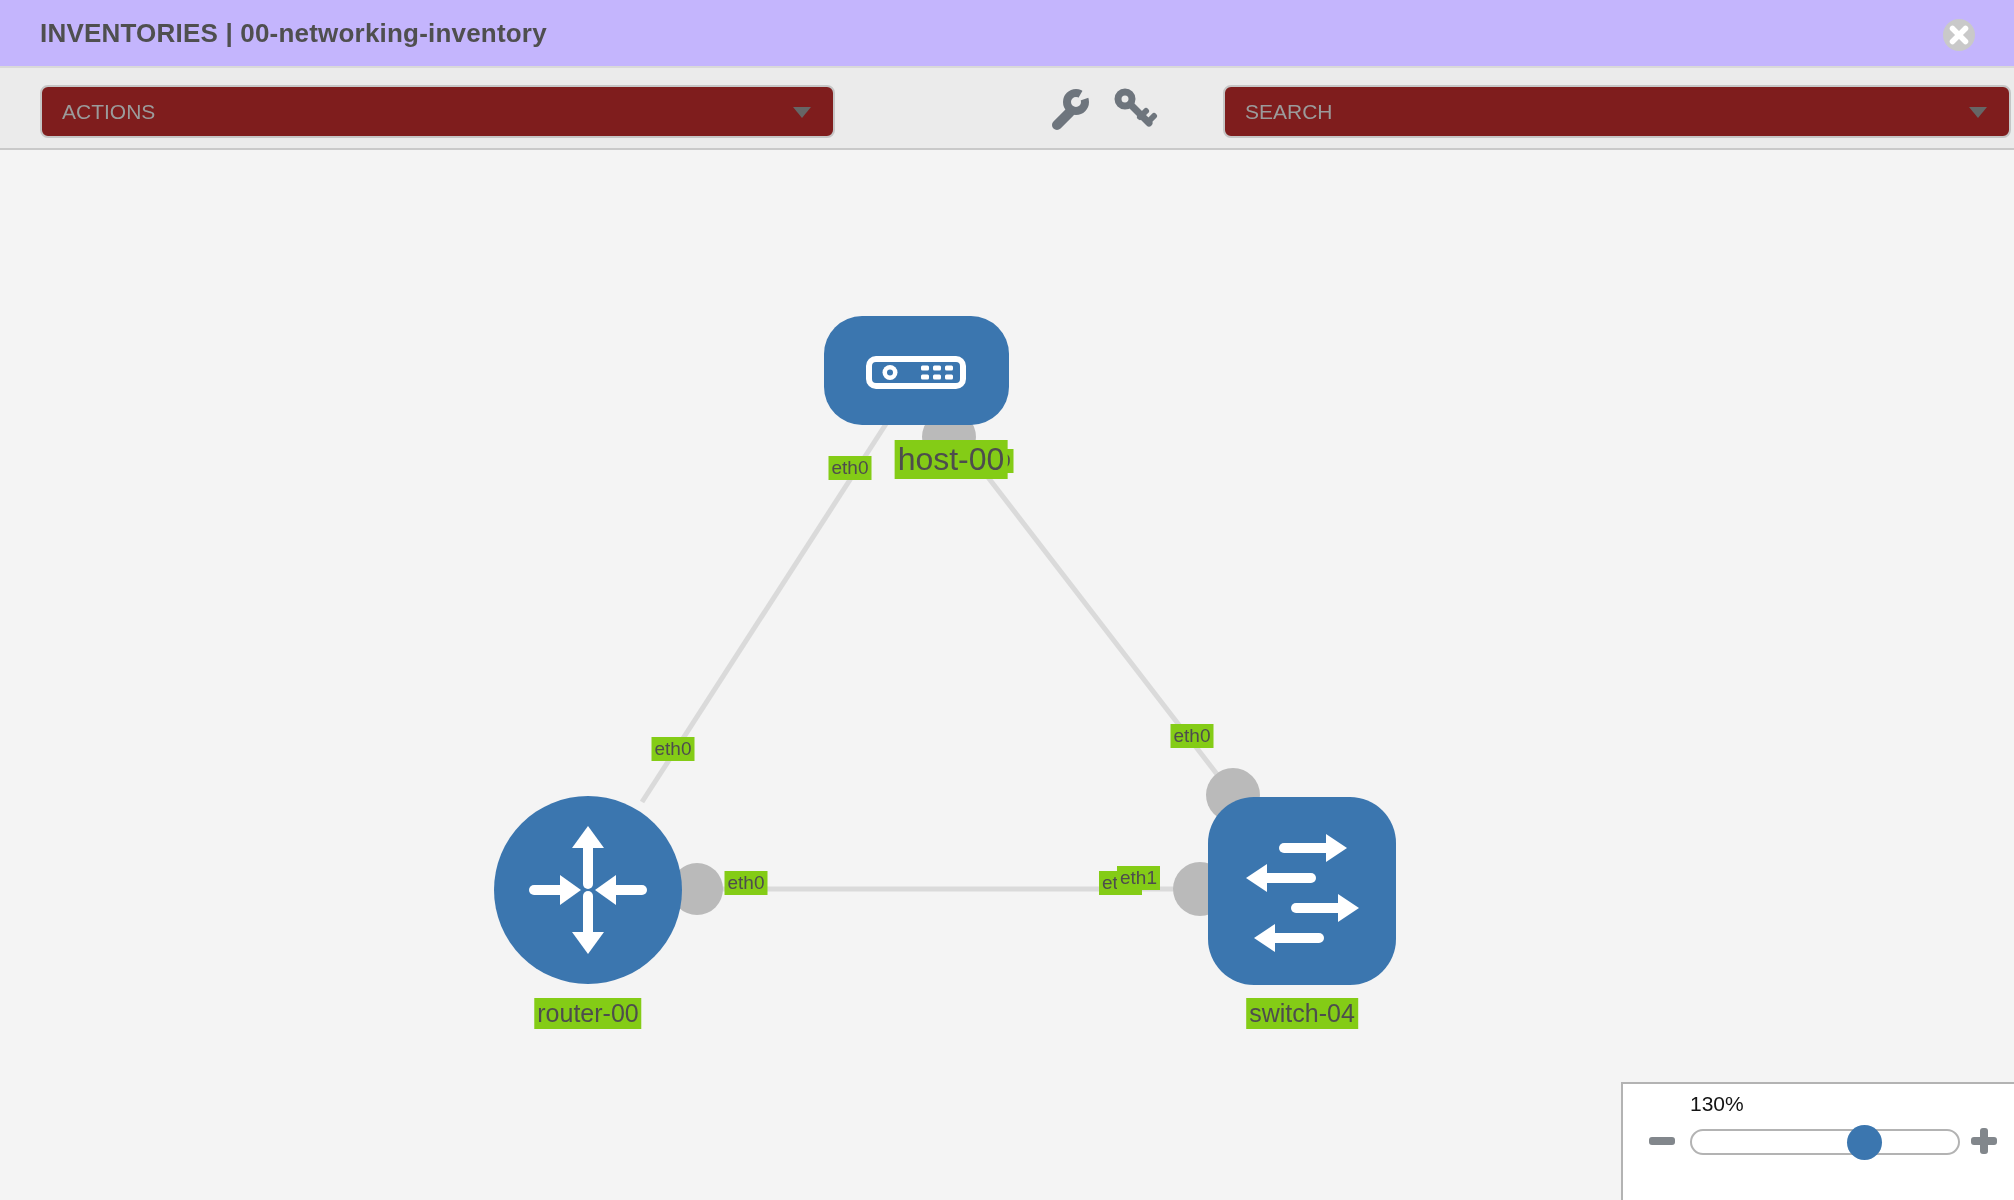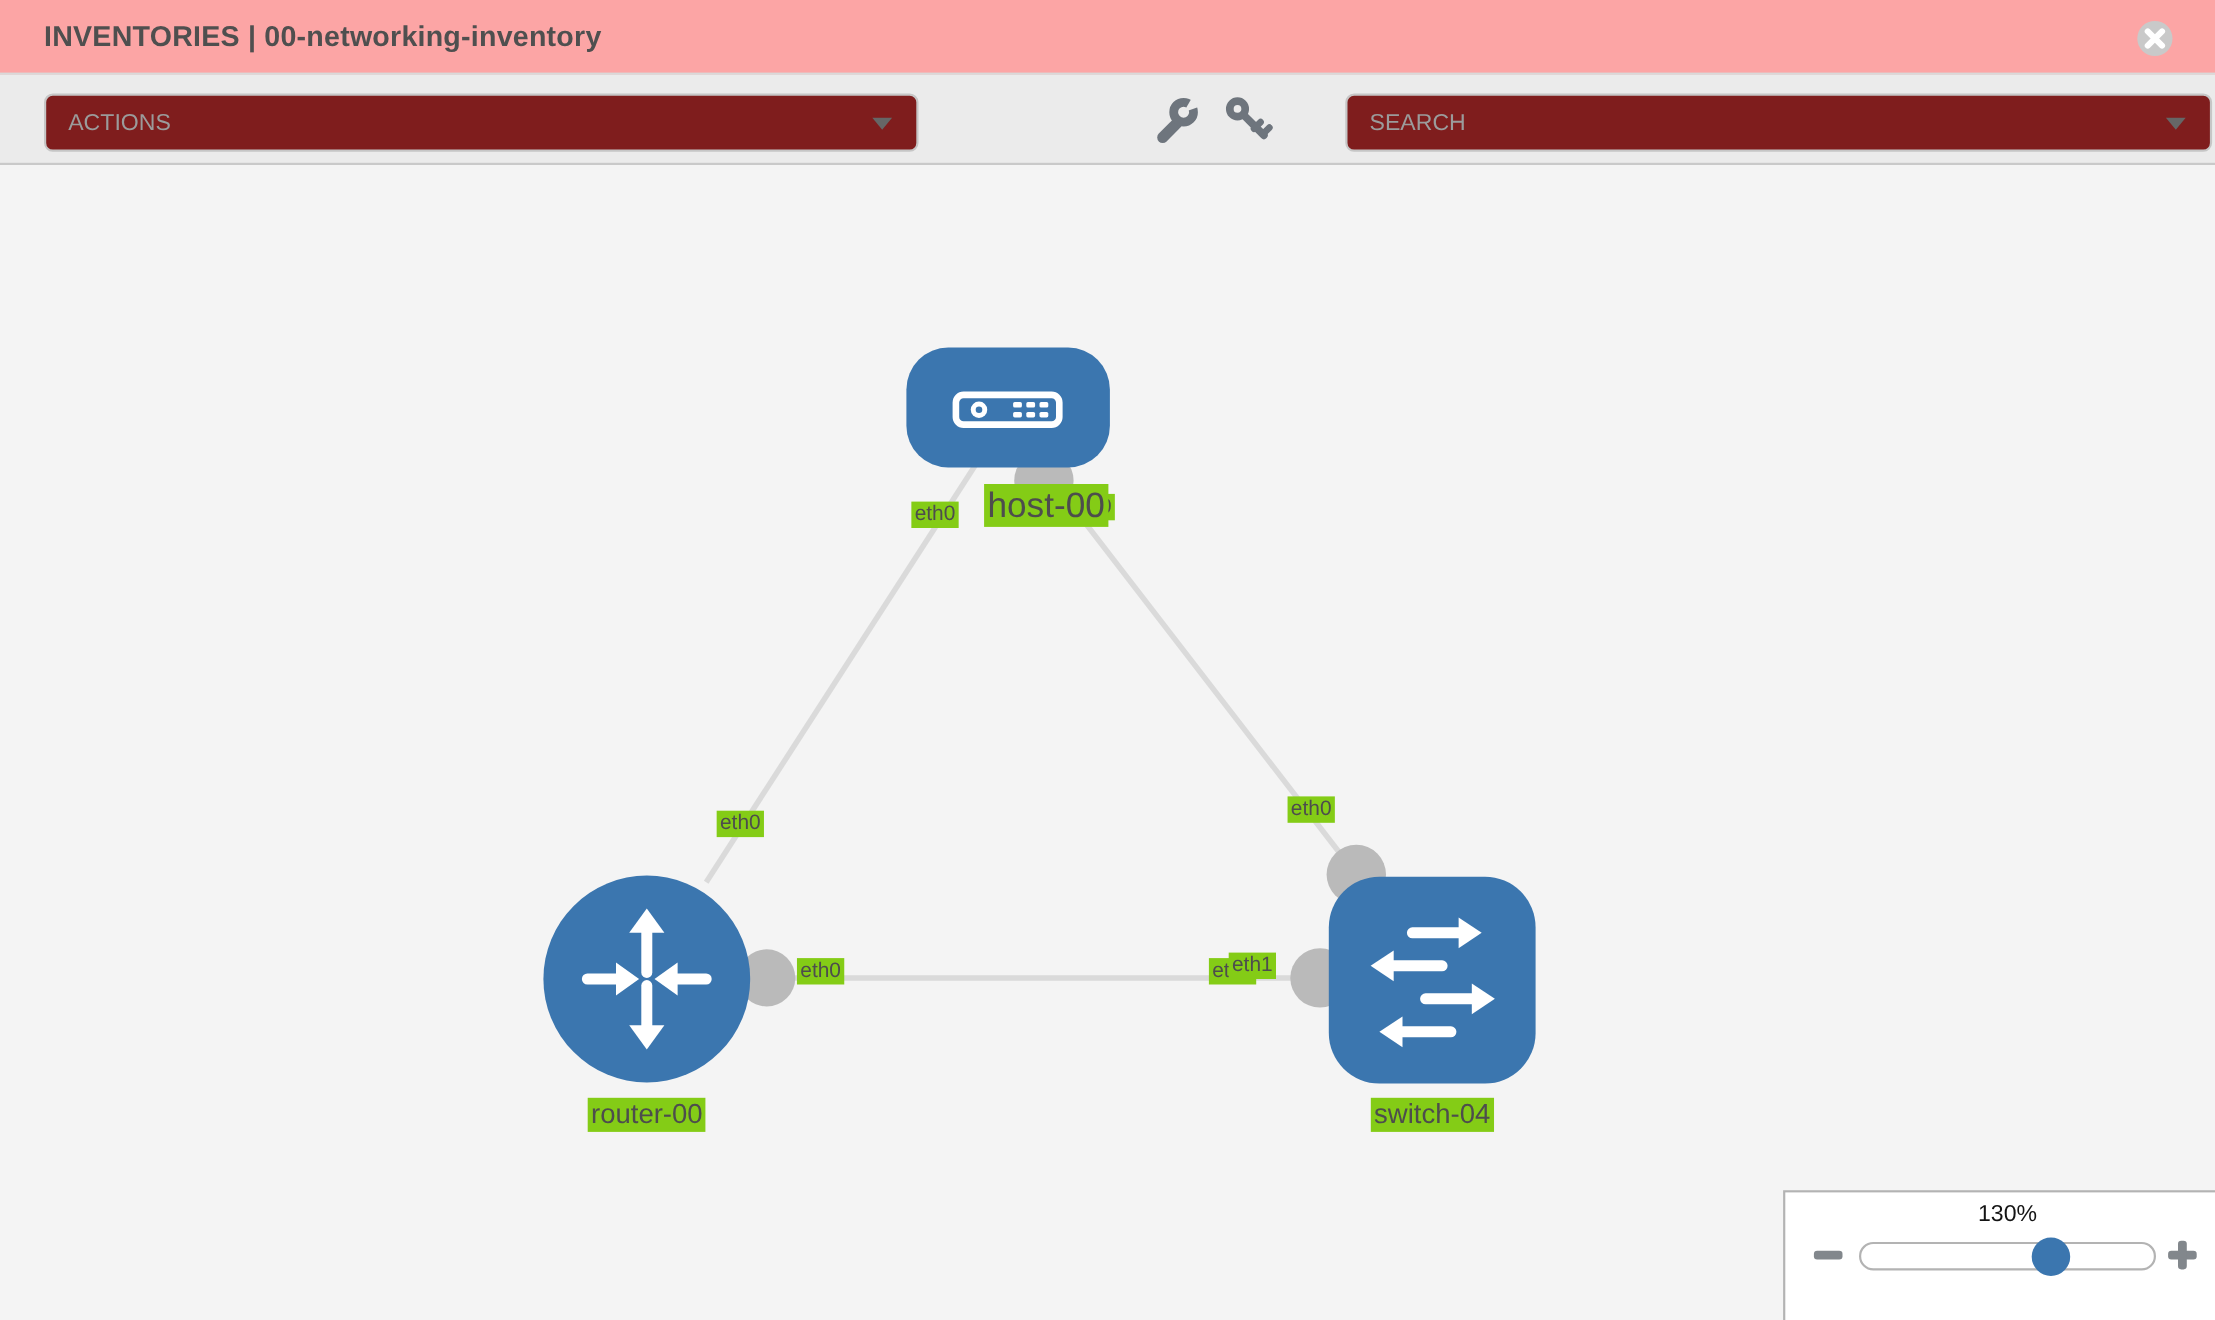--- a/index.html
+++ b/index.html
@@ -4,21 +4,21 @@
 <style>
   html,body{margin:0;padding:0;background:#fff;}
   .screen{
     position:relative;width:2014px;height:1200px;overflow:hidden;
     background:#f4f4f4;
     font-family:"Liberation Sans","DejaVu Sans",sans-serif;
   }
   
   .header{
     position:absolute;left:0;top:0;width:2014px;height:68px;
-    background:#fca5a5;border-bottom:2px solid #d9d9d9;box-sizing:border-box;z-index:4;
+    background:#c4b5fd;border-bottom:2px solid #d9d9d9;box-sizing:border-box;z-index:4;
   }
   .page-title{
     position:absolute;left:40px;top:0;height:66px;display:flex;align-items:center;
     font-size:26px;font-weight:bold;color:#4f4f4f;letter-spacing:.2px;
   }
   .close-btn{
     position:absolute;left:1940px;top:16px;width:38px;height:38px;
     background:transparent;border:none;padding:0;cursor:pointer;
   }
   
@@ -54,21 +54,21 @@
   .center{transform:translateX(-50%);}
   .node-lbl{font-size:25px;}
   .host-lbl{font-size:32px;margin-left:36px;}
   .if-lbl{font-size:19px;}
   
   .zoom-panel{
     position:absolute;left:1621px;top:1082px;width:400px;height:125px;
     background:#fff;border:2px solid #b3b3b3;box-sizing:border-box;z-index:5;
   }
   .zoom-level{
-    position:absolute;left:67px;top:8px;width:270px;text-align:center;
+    position:absolute;left:67px;top:8px;width:270px;
     font-size:21px;color:#141414;
   }
   .zoom-minus-btn,.zoom-plus-btn{
     position:absolute;background:transparent;border:none;padding:0;cursor:pointer;
     width:34px;height:34px;top:40px;
   }
   .zoom-minus-btn{left:22px;}
   .zoom-plus-btn{left:344px;}
   .minus-bar{position:absolute;left:4px;top:13px;width:26px;height:8px;background:#82878c;border-radius:3px;}
   .plus-shape{position:absolute;left:4px;top:4px;width:26px;height:26px;}

